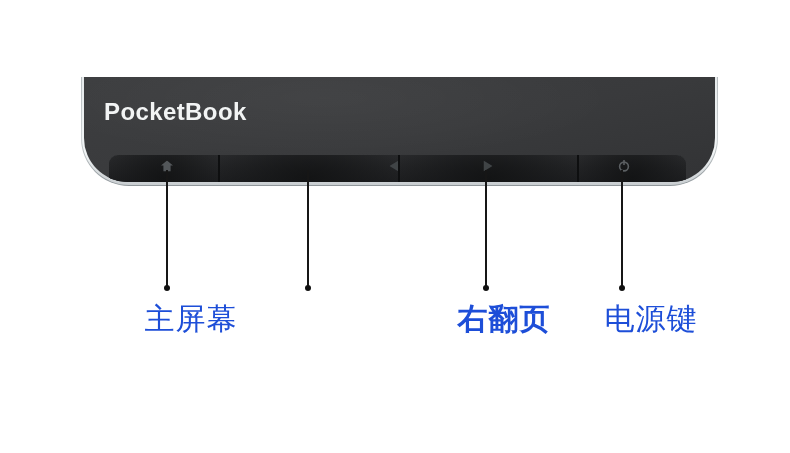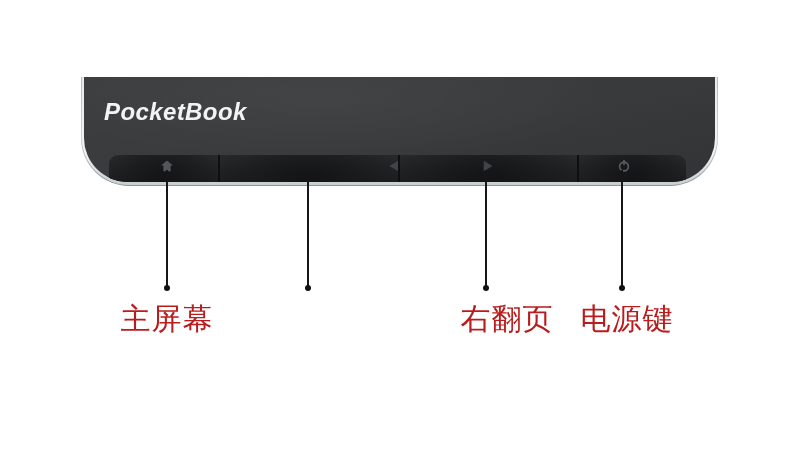--- a/index.html
+++ b/index.html
@@ -35,21 +35,20 @@
     border-radius: 0 0 44px 44px;
     overflow: hidden;
   }
   .brand-logo {
     position: absolute;
     left: 20px; top: 21px;
     color: #f2f4f4;
     font-size: 24px;
     font-weight: bold;
     letter-spacing: 0.4px;
-    font-style: italic;
   }
 
   
   .button-strip {
     position: absolute;
     left: 25px; top: 78px;
     width: 577px; height: 40px;
     display: flex;
     background: #212224;
     border-radius: 9px 9px 0 0;
@@ -85,24 +84,25 @@
     position: absolute;
     width: 6px; height: 6px; top: 285px;
     background: #111111;
     border-radius: 50%;
     transform: translateX(-50%);
   }
   .callout-label {
     position: absolute;
     top: 299px;
     transform: translateX(-50%);
-    color: #b91c1c;
+    color: #1d4ed8;
     font-size: 30px;
     letter-spacing: 1px;
     white-space: nowrap;
+    margin-left: 24px;
   }
 </style>
 </head>
 <body>
 
 <div class="stage">
 
   <div class="device-trim">
     <div class="device-trim-highlight"></div>
     <div class="device-body">
@@ -153,16 +153,16 @@
   <div class="callout-line" style="left: 308px;"></div>
   <div class="callout-line" style="left: 486px;"></div>
   <div class="callout-line" style="left: 622px;"></div>
 
   <div class="callout-dot" style="left: 167px;"></div>
   <div class="callout-dot" style="left: 308px;"></div>
   <div class="callout-dot" style="left: 486px;"></div>
   <div class="callout-dot" style="left: 622px;"></div>
 
   <div class="callout-label" style="left: 167px;">主屏幕</div>
-  <div class="callout-label" style="left: 507px;">右翻页</div>
+  <div class="callout-label" style="left: 480px; font-weight: bold;">右翻页</div>
   <div class="callout-label" style="left: 627px;">电源键</div>
 
 </div>
 
 </body></html>

